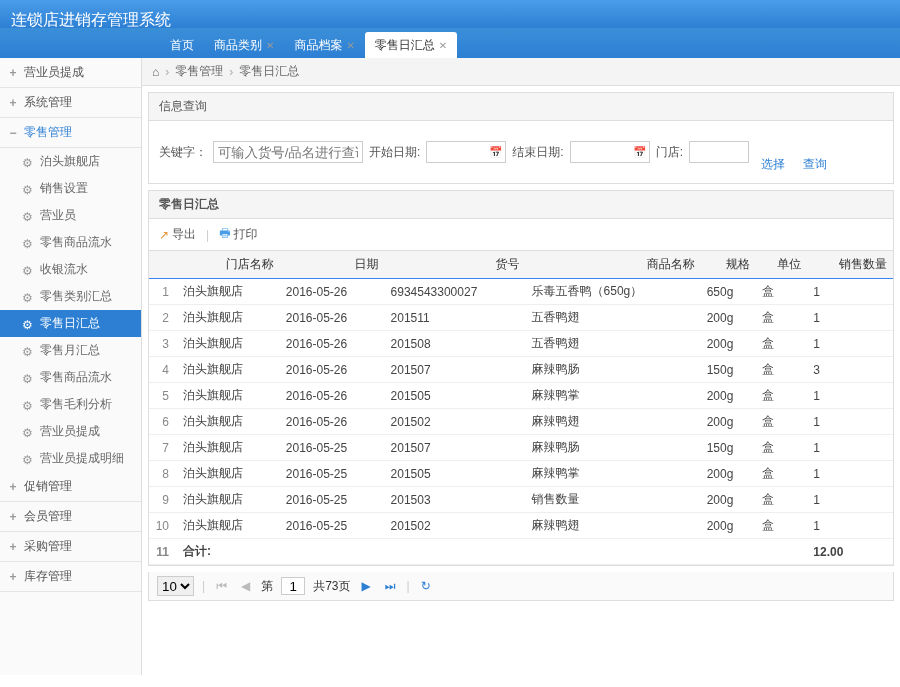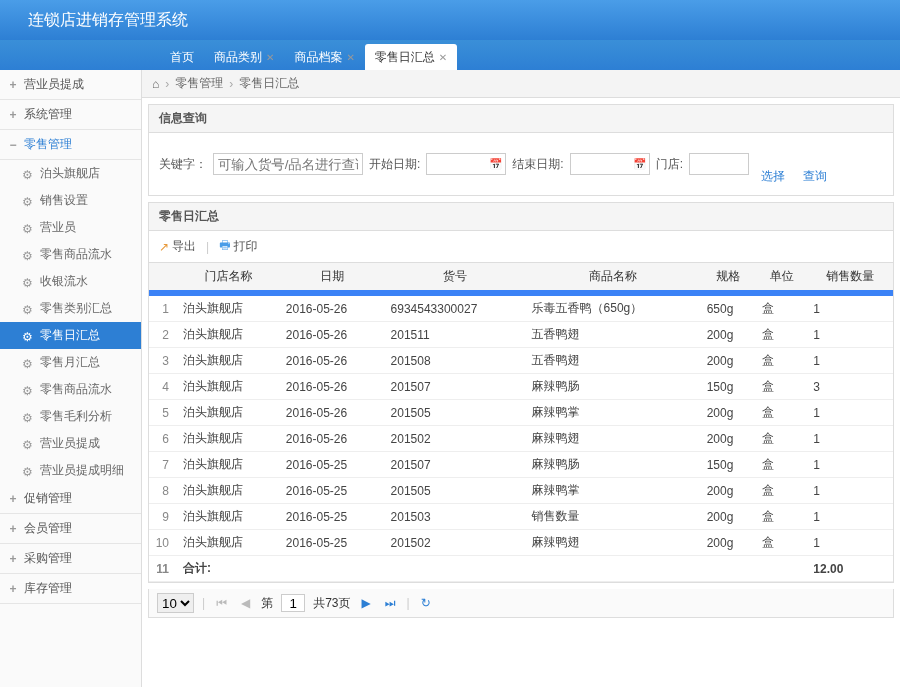--- a/index.html
+++ b/index.html
@@ -1,51 +1,51 @@
 <!DOCTYPE html>
 <html><head>
 <meta charset="utf-8">
 <style>
 * { box-sizing: border-box; margin: 0; padding: 0; }
 body { font-family: "Microsoft YaHei", Arial, sans-serif; font-size: 12px; color: #333; background: #fff; }
-.header { background: linear-gradient(to bottom, #4a9de8, #2d7fd4); color: #fff; padding: 8px 28px; font-size: 16px; height: 40px; line-height: 24px; }
+.header { background: linear-gradient(to bottom, #4a9de8, #2d7fd4); color: #fff; padding: 8px 11px; font-size: 16px; height: 28px; line-height: 24px; }
 .tabs { background: linear-gradient(to bottom, #3a8fd8, #2d7fd4); padding: 4px 0 0 160px; display: flex; gap: 0; height: 30px; }
 .tab { padding: 4px 10px; cursor: pointer; color: #fff; border-radius: 3px 3px 0 0; display: flex; align-items: center; gap: 4px; font-size: 12px; }
 .tab.active { background: #fff; color: #333; }
 .tab .close { font-size: 10px; color: #999; }
 .main { display: flex; height: calc(100vh - 70px); min-height: 617px; }
 .sidebar { width: 142px; background: #fafafa; border-right: 1px solid #ddd; overflow-y: auto; }
 .side-group { border-bottom: 1px solid #e5e5e5; padding: 6px 8px; cursor: pointer; display: flex; align-items: center; gap: 6px; color: #555; }
 .side-group.expanded { color: #2d7fd4; }
 .side-item { padding: 5px 8px 5px 22px; cursor: pointer; display: flex; align-items: center; gap: 6px; color: #666; }
 .side-item.active { background: #2d7fd4; color: #fff; }
 .gear { display:inline-block; width:12px; height:12px; color:#999; }
 .side-item.active .gear { color:#fff; }
 .plus-icon { display:inline-block; width:10px; height:10px; color:#999; font-weight:bold; text-align:center; line-height:10px; }
 .content { flex: 1; background: #fff; overflow: auto; }
 .breadcrumb { background: #f4f4f4; border-bottom: 1px solid #ddd; padding: 5px 10px; display: flex; align-items: center; gap: 6px; color: #666; }
 .breadcrumb .home { color:#666; }
 .panel { margin: 6px; border: 1px solid #ddd; }
-.panel-title { background: #f5f5f5; padding: 5px 10px; font-weight: bold; border-bottom: 1px solid #ddd; color:#555; }
+.panel-title { background: #f5f5f5; padding: 5px 10px; font-weight: normal; border-bottom: 1px solid #ddd; color:#555; }
 .search-row { padding: 8px 10px; display: flex; align-items: center; gap: 6px; flex-wrap: wrap; }
 .search-row label { color: #555; }
 .search-row input[type=text] { border: 1px solid #ccc; padding: 2px 4px; height: 22px; }
 .kw-input { width: 150px; }
 .date-input { width: 80px; }
 .store-input { width: 60px; }
 .date-wrap { position: relative; display: inline-flex; align-items: center; }
 .cal-icon { position: absolute; right: 3px; color: #e88; font-size: 11px; pointer-events: none; }
 .link-btn { color: #2d7fd4; cursor: pointer; padding: 2px 6px; margin-top: 25px; }
 .section-title { margin: 6px 6px 0; padding: 5px 10px; background: #f5f5f5; font-weight: bold; color:#555; border:1px solid #ddd; border-bottom:none; }
 .toolbar { margin: 0 6px; padding: 5px 10px; border: 1px solid #ddd; border-bottom:none; display: flex; align-items: center; gap: 10px; }
 .toolbar .tbtn { display: flex; align-items: center; gap: 3px; cursor: pointer; color: #555; }
 .toolbar .sep { color: #ccc; }
 .table-wrap { margin: 0 6px 6px; border: 1px solid #ddd; }
 table { width: 100%; border-collapse: collapse; }
-th { background: #f5f5f5; padding: 5px 6px; text-align: center; border-bottom: 6px solid #3b82f6; font-weight: normal; color:#333; }
+th { background: #f5f5f5; padding: 5px 6px; text-align: right; border-bottom: 1px solid #3b82f6; font-weight: normal; color:#333; }
 td { padding: 4px 6px; border-bottom: 1px solid #eee; color:#444; }
 td.rownum { color:#888; width:24px; text-align:right; padding-right:8px; }
 tr.total td { font-weight: bold; margin-left: 45px; }
 .pager { margin: 0 6px 6px; padding: 4px 8px; border: 1px solid #ddd; border-top:none; display: flex; align-items: center; gap: 8px; background:#fafafa; }
 .pager select { border:1px solid #ccc; height:20px; }
 .pager .pbtn { color:#2d7fd4; cursor:pointer; padding:0 3px; }
 .pager .pbtn.disabled { color:#bbb; }
 .pager input { width:24px; border:1px solid #ccc; text-align:center; height:18px; }
 .arrow { color:#aaa; }
 </style>

